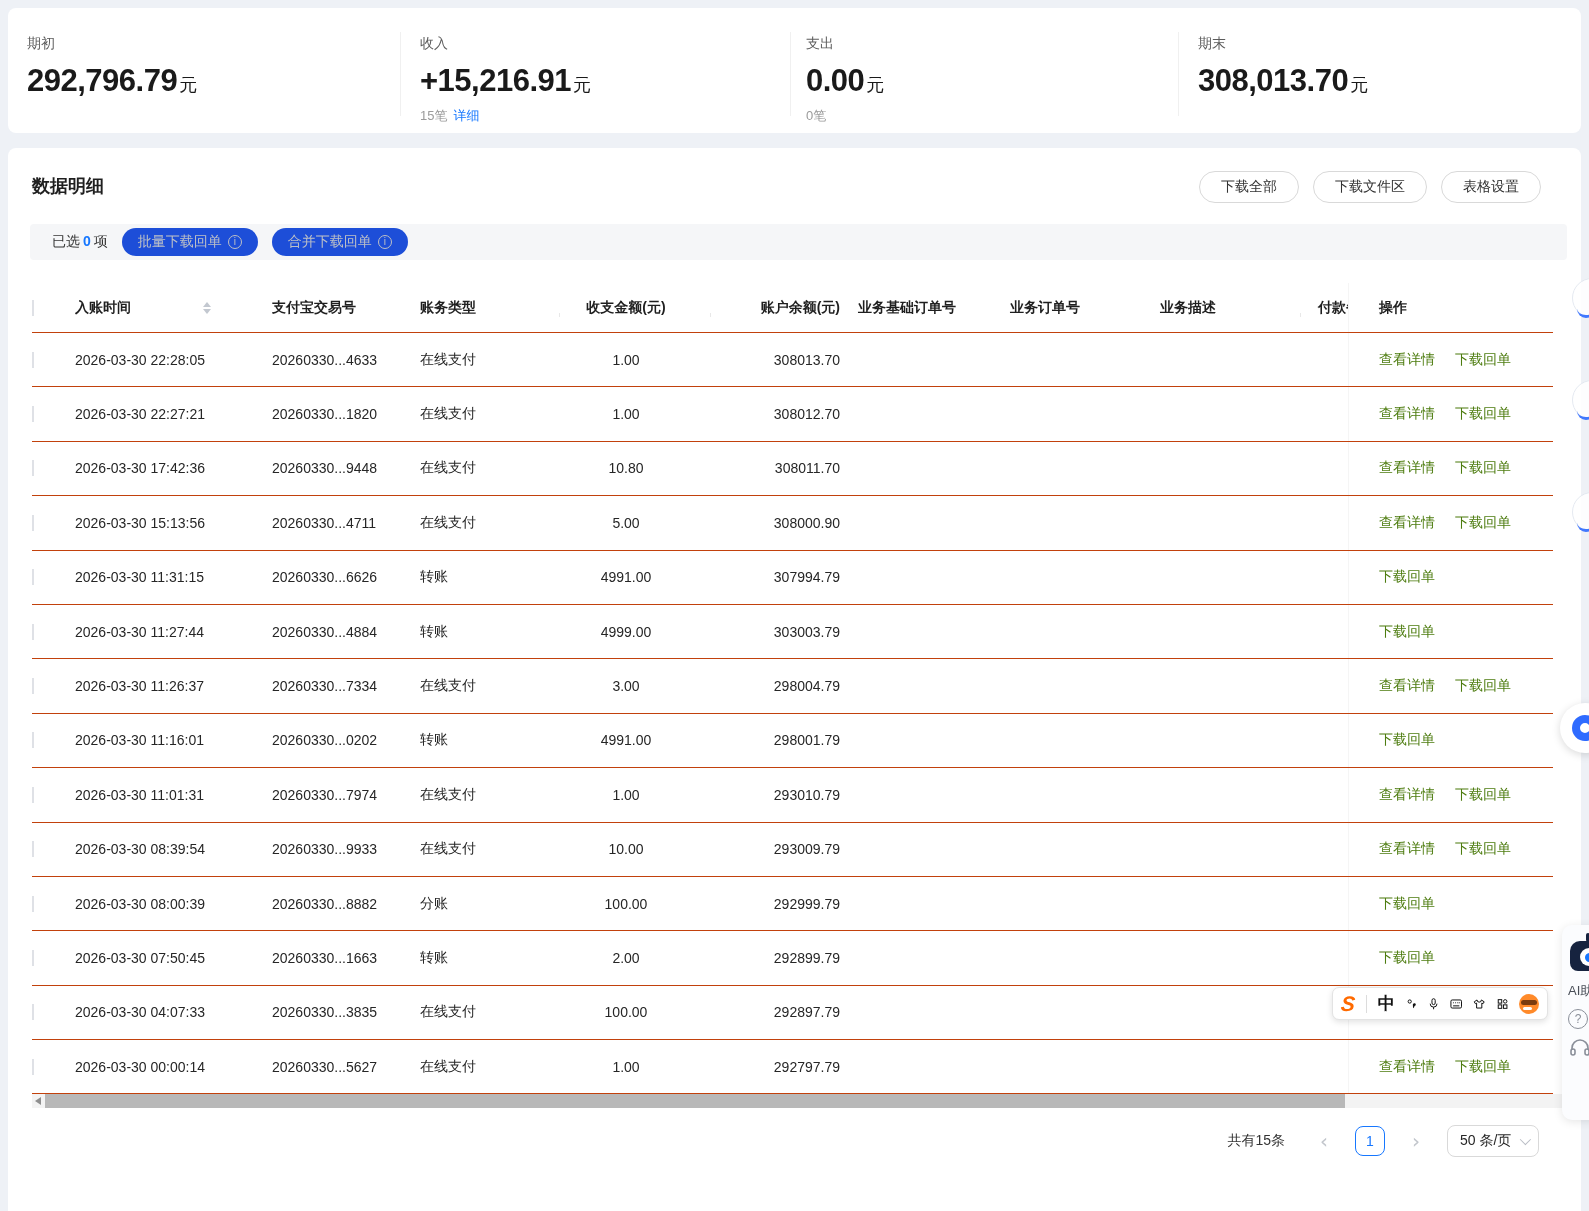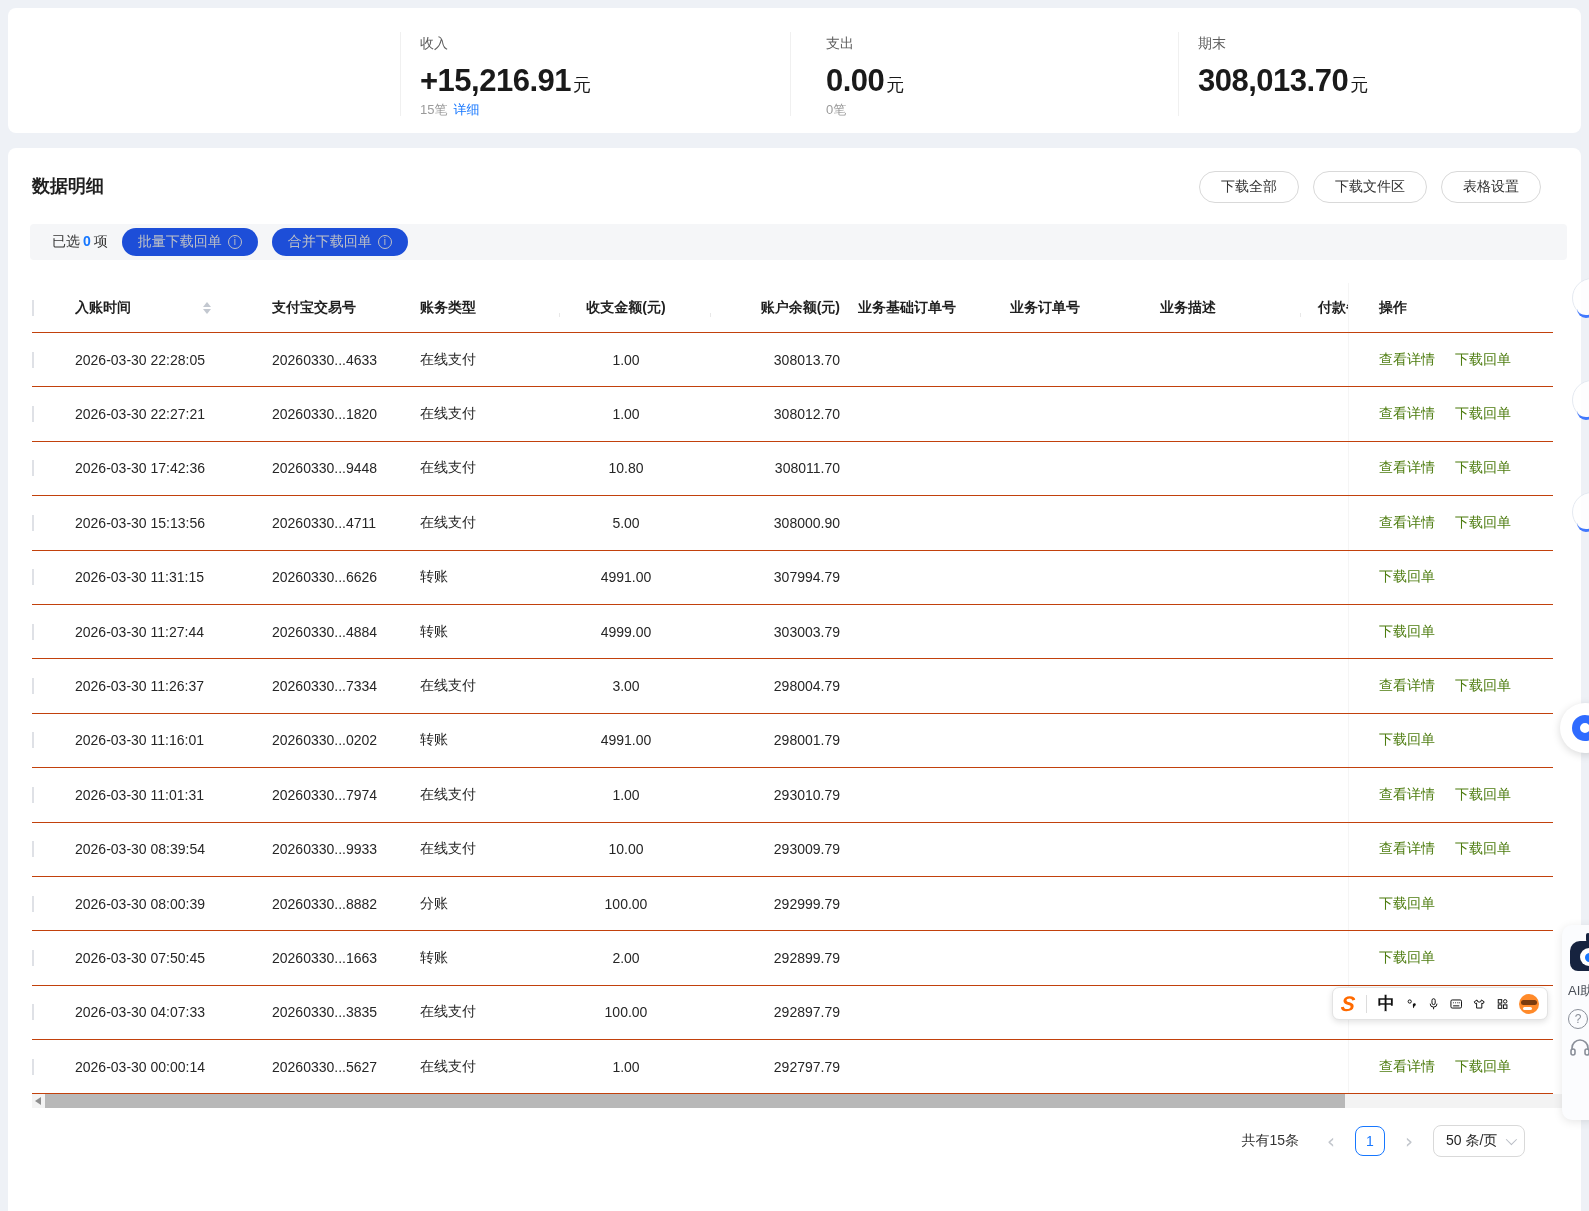--- a/index.html
+++ b/index.html
@@ -9,21 +9,21 @@
     font-family:"Liberation Sans","DejaVu Sans",sans-serif;
     color:#262626; font-size:14px; position:relative;
   }
   .card { position:absolute; background:#fff; border-radius:8px; }
   
   #summary-card { left:8px; top:8px; width:1573px; height:125px; }
   .stat { position:absolute; top:27px; }
   .stat .lbl { font-size:14px; color:#5c5c5c; }
   .stat .val { margin-top:10px; font-size:31px; font-weight:600; color:#1a1a1a; letter-spacing:-0.5px; white-space:nowrap; }
   .stat .val .unit { font-size:18px; font-weight:400; margin-left:2px; }
-  .stat .sub { margin-top:2px; font-size:13px; color:#9b9b9b; }
+  .stat .sub { margin-top:8px; font-size:13px; color:#9b9b9b; }
   .stat .sub a { color:#1677ff; text-decoration:none; margin-left:6px; cursor:pointer; }
   .vdiv { position:absolute; top:24px; width:1px; height:84px; background:#f0f0f0; }
   
   #main-card { left:8px; top:148px; width:1573px; height:1109px; }
   #panel-title { position:absolute; left:24px; top:26px; font-size:18px; font-weight:700; color:#1f1f1f; }
   #panel-buttons { position:absolute; right:40px; top:23px; display:flex; gap:14px; }
   .pill-btn {
     height:32px; padding:0 21px; border:1px solid #d9d9d9; border-radius:17px;
     background:#fff; font-size:14px; color:#333; display:flex; align-items:center; cursor:pointer;
     font-family:inherit;
@@ -68,21 +68,21 @@
   .sort .up { border-bottom:5px solid #c3c8d0; }
   .sort .dn { border-top:5px solid #c3c8d0; }
   .link { color:#4d7c0f; text-decoration:none; cursor:pointer; }
   
   #hscroll { position:absolute; left:24px; top:946px; width:1549px; height:14px; background:#f3f3f3; }
   #hthumb { position:absolute; left:13px; top:0; width:1300px; height:14px; background:#b8b8b8; cursor:grab; }
   .sb-arrow { position:absolute; top:3px; width:0; height:0; border-top:4.5px solid transparent; border-bottom:4.5px solid transparent; }
   #sb-left  { left:3px;  border-right:6px solid #8f8f8f; }
   #sb-right { right:3px; border-left:6px solid #8f8f8f; }
   
-  #pagination { position:absolute; right:56px; top:977px; height:32px; display:flex; align-items:center; gap:20px; }
+  #pagination { position:absolute; right:42px; top:977px; height:32px; display:flex; align-items:center; gap:27px; }
   #total-count { color:#333; margin-right:8px; }
   .pg-arrow { color:#c2c6cc; font-size:20px; line-height:30px; cursor:pointer; user-select:none; font-family:"DejaVu Sans",sans-serif; }
   #page-box { width:30px; height:30px; border:1px solid #1677ff; border-radius:8px; color:#1677ff;
               display:flex; align-items:center; justify-content:center; cursor:pointer; }
   #page-size { width:92px; height:32px; border:1px solid #d9d9d9; border-radius:8px; background:#fff;
                display:flex; align-items:center; justify-content:space-between; padding:0 10px 0 12px; cursor:pointer; }
   .chev { width:8px; height:8px; border-right:1.6px solid #b8bcc4; border-bottom:1.6px solid #b8bcc4;
           transform:rotate(45deg) translateY(-2px); }
   
   #ime-bar {
@@ -112,28 +112,32 @@
   #robot .iris { position:absolute; left:17px; top:20px; width:9px; height:9px; background:#1677ff; border-radius:50%; }
   #assist-label { font-size:13px; color:#4a4f58; width:34px; overflow:hidden; white-space:nowrap; }
   .assist-ic { width:20px; height:20px; border:1.5px solid #8a8f99; border-radius:50%; color:#8a8f99;
                font-size:12px; display:flex; align-items:center; justify-content:center; cursor:pointer; }
   #headset { margin-left:1px; cursor:pointer; }
 </style>
 </head>
 <body>
 
 <div class="card" id="summary-card">
+  <div class="stat" style="left:19px">
+    <div class="lbl">期初</div>
+    <div class="val"><span>292,796.79</span><span class="unit">元</span></div>
+  </div>
   <div class="vdiv" style="left:392px"></div>
   <div class="stat" style="left:412px">
     <div class="lbl">收入</div>
     <div class="val"><span>+15,216.91</span><span class="unit">元</span></div>
     <div class="sub"><span>15笔</span><a>详细</a></div>
   </div>
   <div class="vdiv" style="left:782px"></div>
-  <div class="stat" style="left:818px">
+  <div class="stat" style="left:798px">
     <div class="lbl">支出</div>
     <div class="val"><span>0.00</span><span class="unit">元</span></div>
     <div class="sub">0笔</div>
   </div>
   <div class="vdiv" style="left:1170px"></div>
   <div class="stat" style="left:1190px">
     <div class="lbl">期末</div>
     <div class="val"><span>308,013.70</span><span class="unit">元</span></div>
   </div>
 </div>

